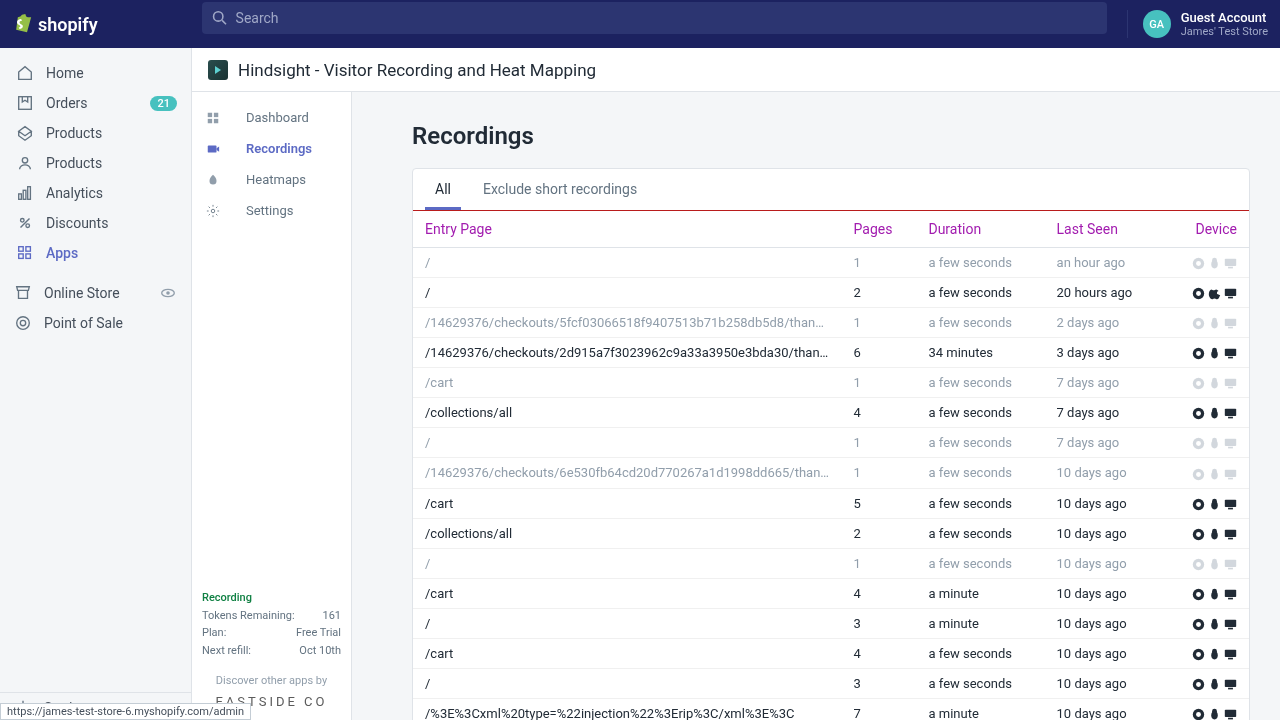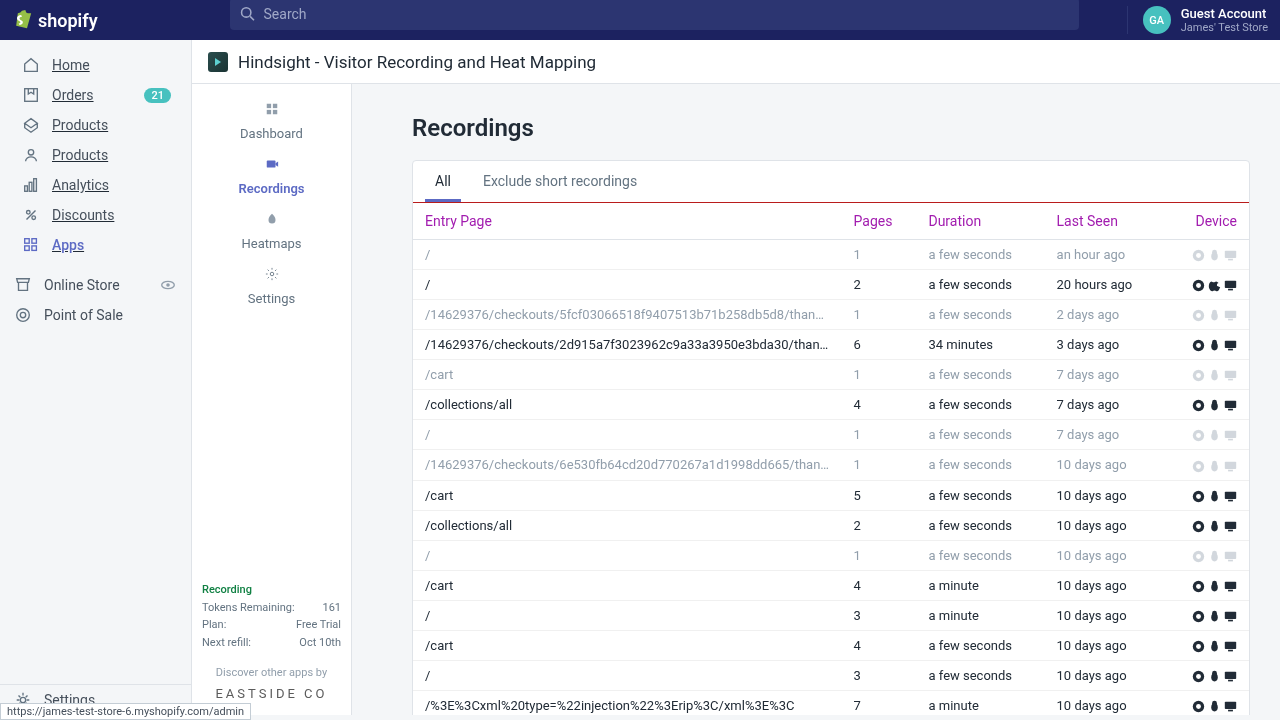--- a/index.html
+++ b/index.html
@@ -1,49 +1,49 @@
 <!DOCTYPE html>
 <html><head>
 <meta charset="utf-8">
 <style>
 * { margin:0; padding:0; box-sizing:border-box; font-family:-apple-system,BlinkMacSystemFont,"Segoe UI",Roboto,sans-serif; }
 body { background:#f4f6f8; color:#212b36; overflow:hidden; width:1280px; height:720px; }
-.topbar { height:40px; background:#1c2260; display:flex; align-items:center; padding:0 12px;gap:28px; }
+.topbar { height:48px; background:#1c2260; display:flex; align-items:center; padding:0 12px; }
 .logo { display:flex; align-items:center; gap:6px; color:#fff; font-weight:600; font-size:18px; width:180px;}
 .logo svg { width:20px; height:22px; }
 .search-wrap { flex:1; margin:0 20px 12px 10px; }
 .search { background:#2c3571; border-radius:4px; height:32px; display:flex; align-items:center; padding:0 10px; color:#c4cdd5; }
 .search input { background:transparent; border:none; outline:none; color:#fff; margin-left:8px; font-size:14px; width:100%; }
 .search input::placeholder { color:#a0a8c7; }
 .account { display:flex; align-items:center; gap:10px; padding-left:15px; border-left:1px solid #2c3571; }
 .avatar { width:28px; height:28px; border-radius:50%; background:#47c1bf; color:#fff; font-size:11px; display:flex; align-items:center; justify-content:center; font-weight:500;}
 .acct-text { display:flex; flex-direction:column; line-height:1.2; }
 .acct-name { color:#fff; font-size:13px; font-weight:500;}
 .acct-store { color:#a0a8c7; font-size:11px; }
 
 .layout { display:flex; height:675px; }
 .sidebar { width:192px; background:#f4f6f8; border-right:1px solid #dfe3e8; display:flex; flex-direction:column; }
-.nav { padding:10px 8px;text-decoration:underline; }
+.nav { padding:10px 2px; }
 .nav-item { display:flex; align-items:center; padding:6px 14px; font-size:14px; color:#454f5b; cursor:pointer; gap:12px; position:relative;}
 .nav-item.active { color:#5c6ac4; font-weight:500;}
 .nav-item svg { width:18px; height:18px; flex-shrink:0; }
 .nav-item .badge { position:absolute; right:12px; background:#47c1bf; color:#fff; font-size:11px; padding:1px 7px; border-radius:9px; font-weight:500;}
 .nav-section { padding:14px 14px 6px; font-size:11px; font-weight:600; color:#637381; display:flex; justify-content:space-between; align-items:center;}
 .nav-section svg { width:14px; height:14px; cursor:pointer;}
 .nav-item .trail { margin-left:auto; }
 .settings-bottom { margin-top:auto; border-top:1px solid #dfe3e8; }
 
 .appbar { height:44px; background:#fff; border-bottom:1px solid #dfe3e8; display:flex; align-items:center; padding:0 16px; gap:10px;}
 .app-icon { width:20px; height:20px; border-radius:3px; background:linear-gradient(135deg,#2a4d4d,#1a3333); display:flex; align-items:center; justify-content:center;}
 .app-icon::after{content:"";width:0;height:0;border-left:6px solid #5dd0d0;border-top:4px solid transparent;border-bottom:4px solid transparent;}
 .app-title { font-size:17px; color:#212b36; }
 
 .app-body { display:flex; flex:1; height:calc(675px - 44px); }
 .subnav { width:160px; background:#fff; border-right:1px solid #dfe3e8; padding:10px 0; position:relative;}
-.subnav-item { display:flex; align-items:center; gap:10px; padding:8px 14px; font-size:13px; color:#637381; cursor:pointer;flex-direction:column;}
+.subnav-item { display:flex; align-items:center; gap:26px; padding:8px 14px; font-size:13px; color:#637381; cursor:pointer;}
 .subnav-item.active { color:#5c6ac4; font-weight:600;}
 .subnav-item svg { width:14px; height:14px; }
 .subnav-footer { position:absolute; bottom:10px; left:10px; right:10px; font-size:11px; color:#637381; line-height:1.6;}
 .subnav-footer .rec-title{color:#108043;font-weight:500;}
 .subnav-footer .row{display:flex;justify-content:space-between;}
 .subnav-footer .discover{text-align:center;margin-top:12px;color:#919eab;font-size:11px;}
 .subnav-footer .brand{text-align:center;letter-spacing:3px;font-size:13px;color:#5b5b5b;margin-top:3px;}
 
 .content { flex:1; padding:30px 30px 0 60px; overflow:hidden;}
 .page-title { font-size:24px; font-weight:600; margin-bottom:18px;}

